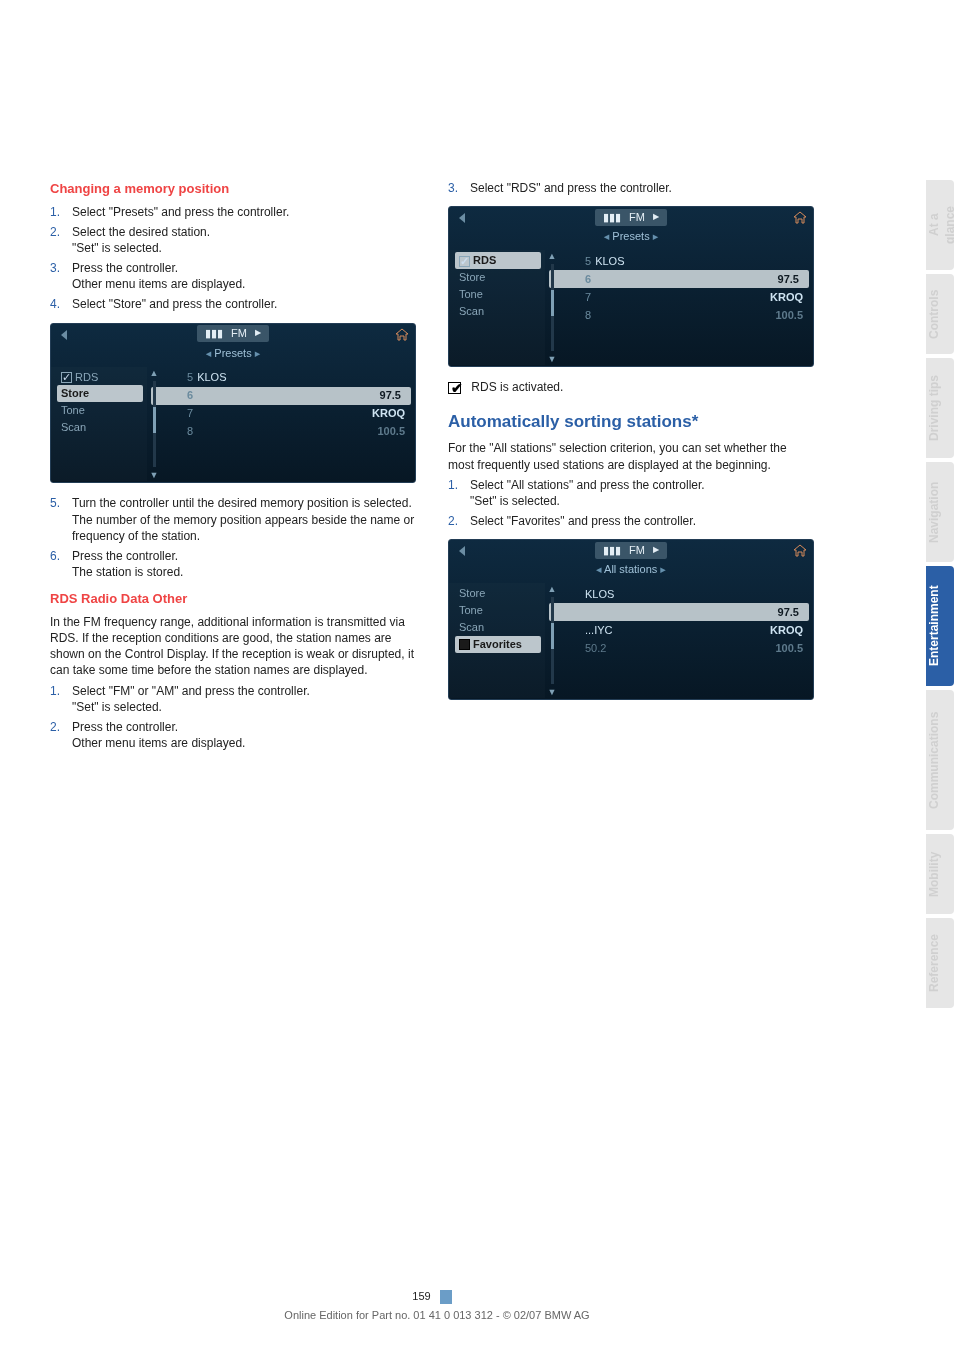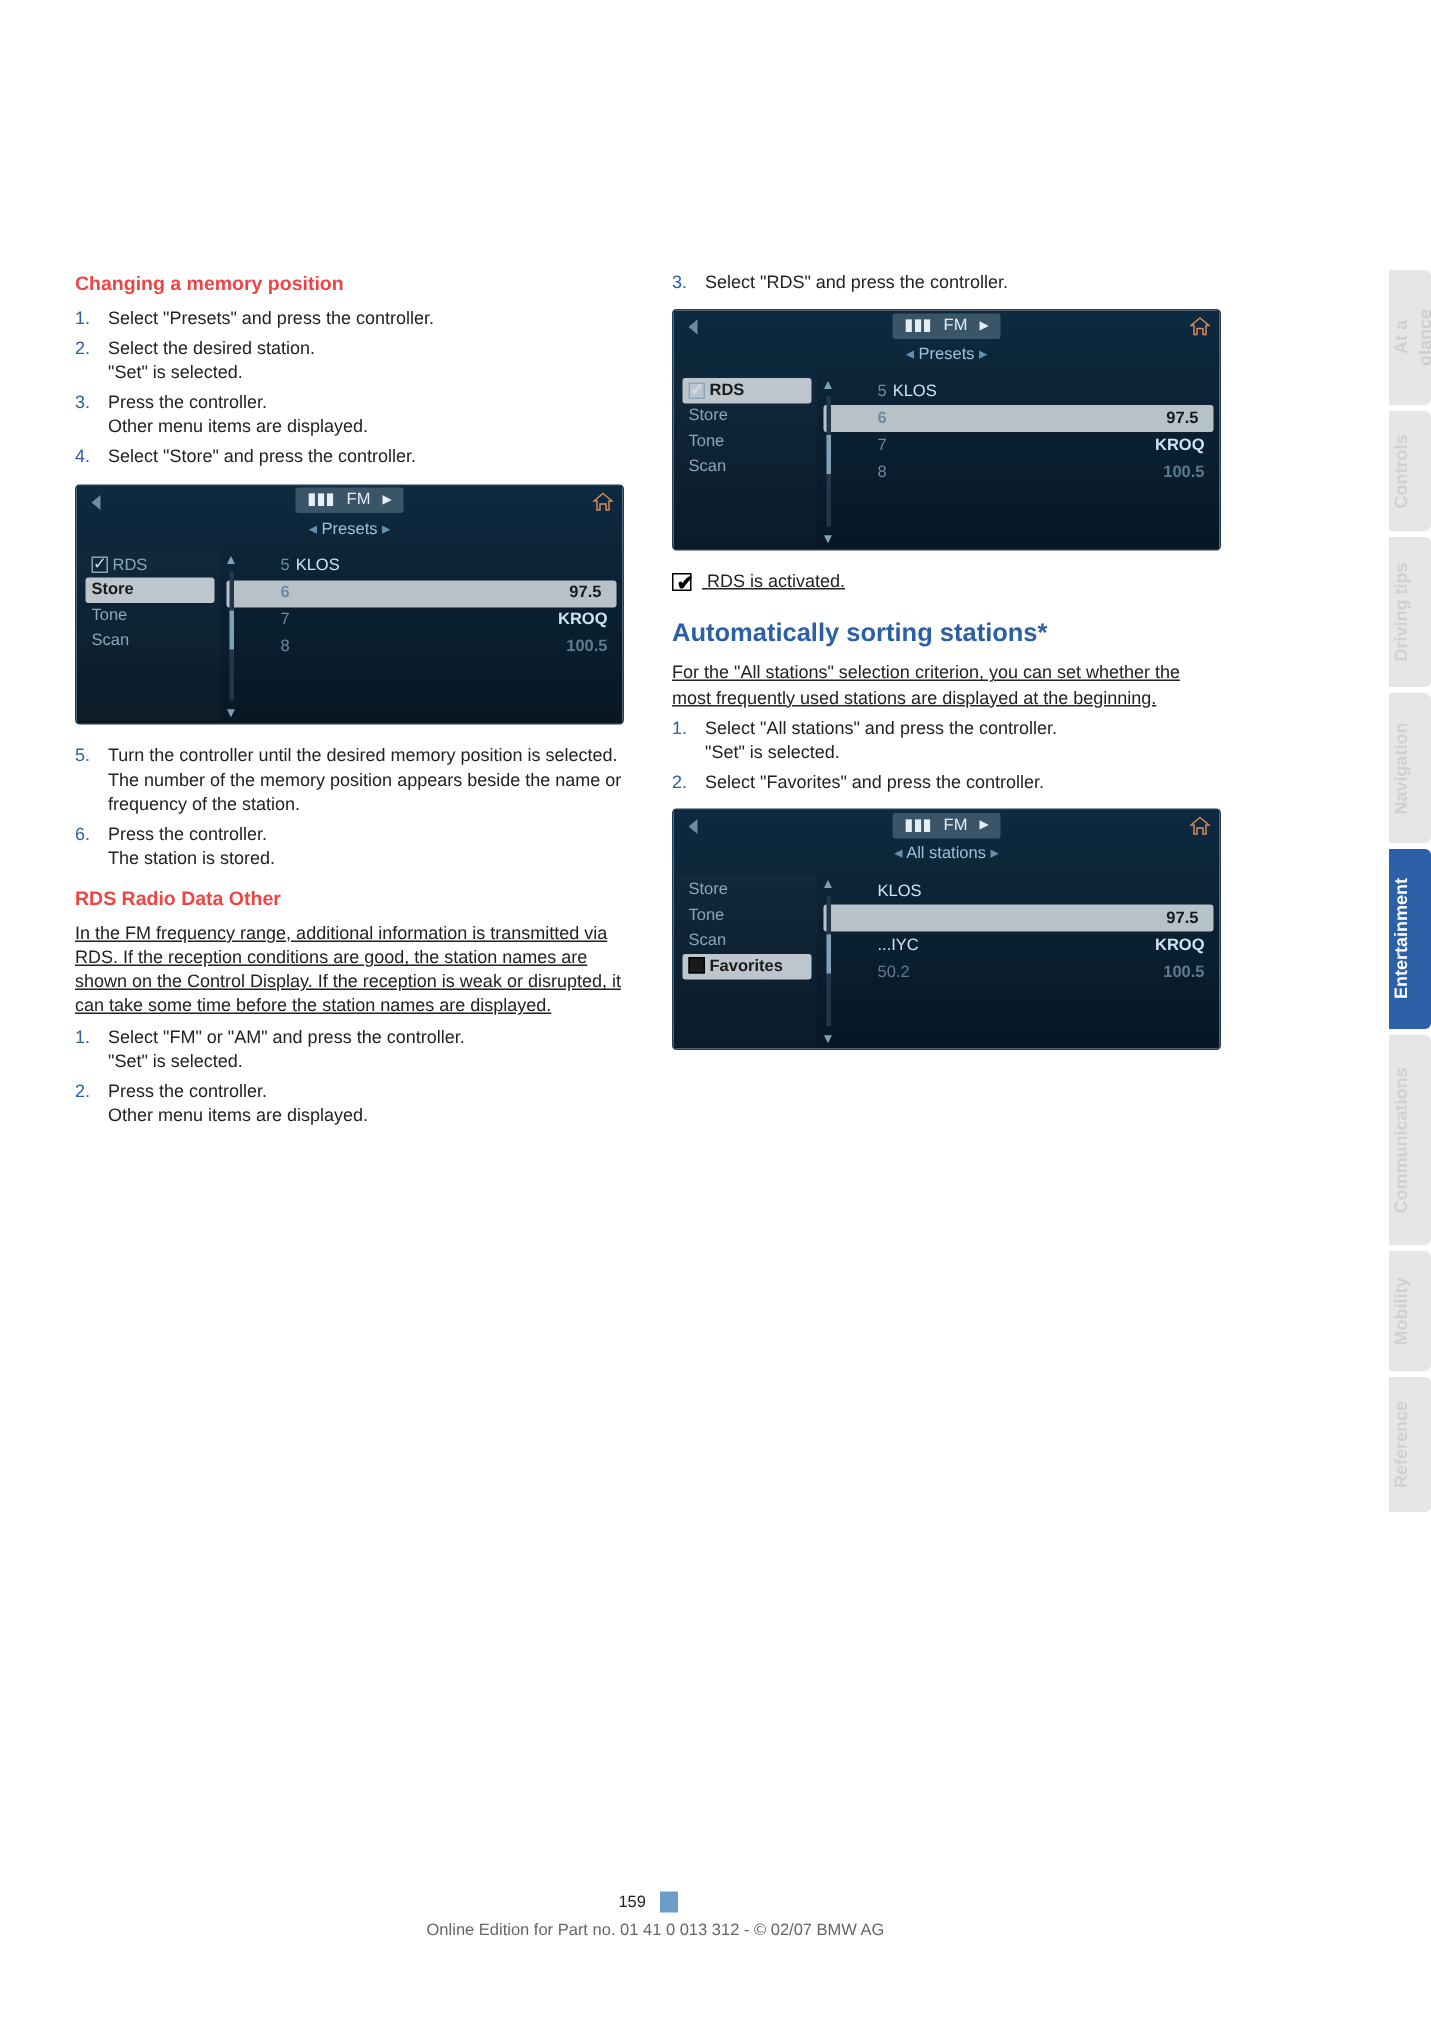--- a/index.html
+++ b/index.html
@@ -43,21 +43,21 @@
     width: 28px;
     align-self: flex-end;
   }
   .tab.gray { background: #e6e6e6; color: #d0d0d0; }
   .tab.blue { background: #2b5fa6; color: #fff; }
   .columns {
     display: flex;
     gap: 32px;
   }
   .col { flex: 1; }
-  .col p { margin-bottom: 4px; text-decoration: underline; }
+  .col p { margin-bottom: 4px; }
 
   .h-blue-sm {
     color: #ef4444;
     font-weight: bold;
     font-size: 13px;
     margin-bottom: 6px;
   }
   .h-blue-lg {
     color: #2b5fa6;
     font-weight: bold;
@@ -160,21 +160,21 @@
   .checkicon::before {
     content:""; position:absolute; left:0; top:0; width:11px; height:10px;
     border:1.5px solid #000;
   }
   .checkicon::after {
     content:"✔"; position:absolute; left:3px; top:-3px; font-size:14px;
     font-weight:bold; color:#000;
   }
 
   .footer {
-    position:absolute; bottom:56px; left:0; right:0;
+    position:absolute; bottom:28px; left:0; right:0;
     text-align:center; font-size:11px; color:#333;
   }
   .footer .marker {
     display:inline-block; width:12px; height:14px; background:#6b9dc7;
     vertical-align:middle; margin-left:6px;
   }
   .footer .pagenum { color:#222; }
   .footer .edition { color:#666; margin-top:4px;padding-left:10px; }
 </style>
 </head>

